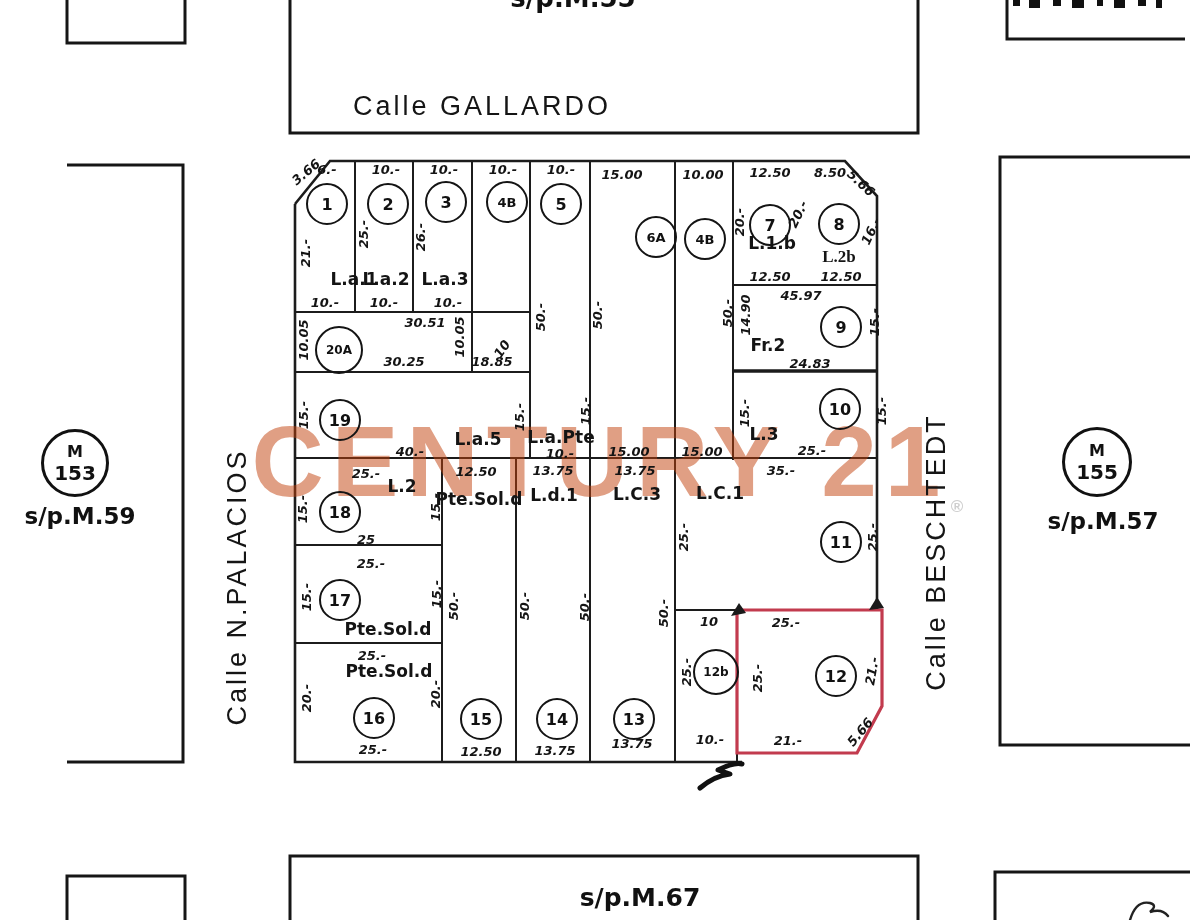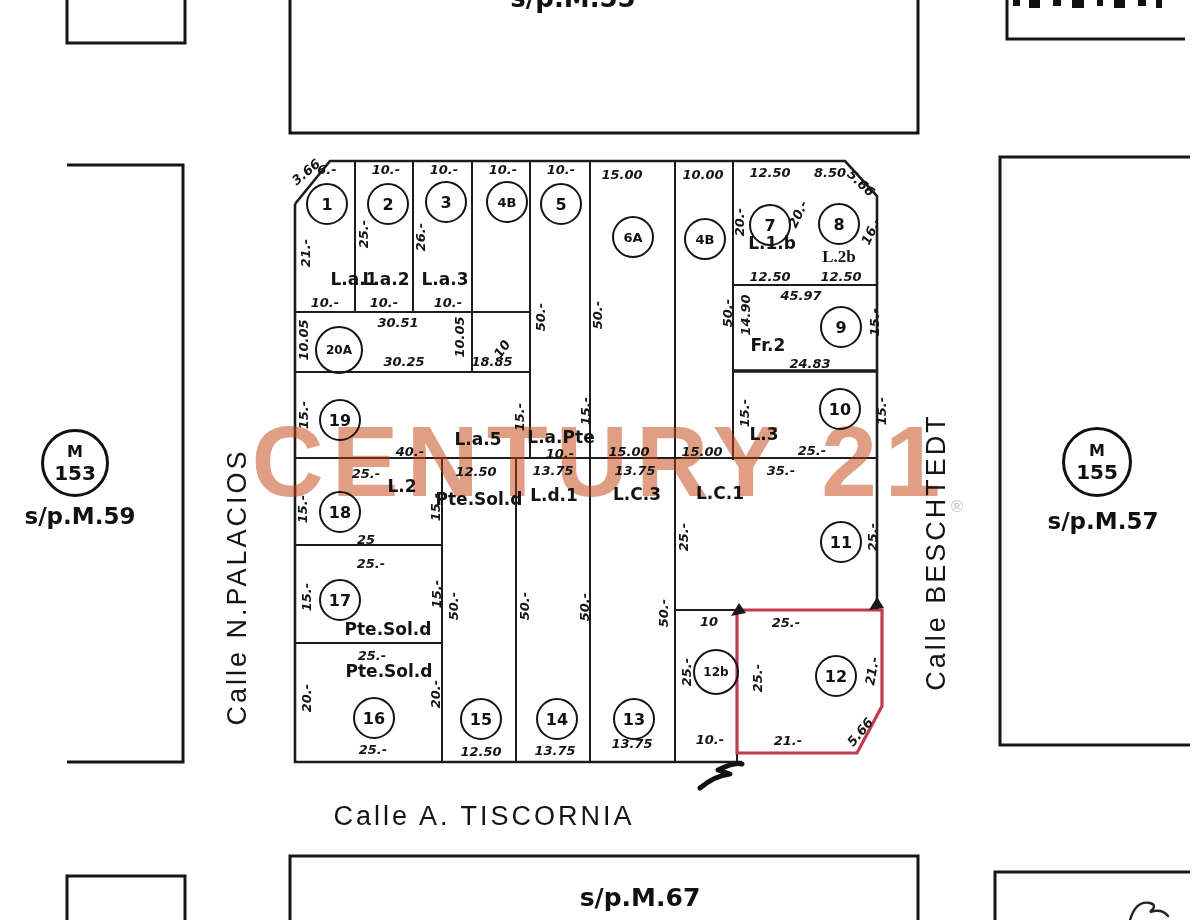--- a/index.html
+++ b/index.html
@@ -92,21 +92,21 @@
       <rect x="1097" y="0" width="6" height="6"></rect>
         <rect x="1114" y="0" width="11" height="8"></rect>
       <rect x="1138" y="0" width="8" height="6"></rect>
         <rect x="1156" y="0" width="6" height="8"></rect>
     </g>
   </svg>
 
   <div class="watermark">CENTURY 21</div>
   <div class="wm-reg">®</div>
 
-  <div class="street" style="left:484px;top:816px;">Calle A. TISCORNIA</div>
+  <div class="street" style="left:482px;top:106px;">Calle GALLARDO</div>
   <div class="street vert" style="left:237px;top:587px;">Calle N.PALACIOS</div>
   <div class="street vert" style="left:936px;top:552px;">Calle BESCHTEDT</div>
 
   <div class="nlabel top">s/p.M.55</div>
   <div class="nlabel bottom">s/p.M.67</div>
 
   <div class="m-circle left-m">
     <span class="m-top">M</span>
     <span class="m-num">153</span>
   </div>
@@ -131,21 +131,21 @@
       <div class="ann" style="left: 770px; top: 276px; transform: translate(-50%, -50%) rotate(0deg);">12.50</div>
       <div class="ann" style="left: 841px; top: 276px; transform: translate(-50%, -50%) rotate(0deg);">12.50</div>
       <div class="ann" style="left: 801px; top: 295px; transform: translate(-50%, -50%) rotate(0deg);">45.97</div>
       <div class="ann" style="left: 810px; top: 363px; transform: translate(-50%, -50%) rotate(0deg);">24.83</div>
       <div class="ann" style="left: 812px; top: 450px; transform: translate(-50%, -50%) rotate(0deg);">25.-</div>
       <div class="ann" style="left: 629px; top: 451px; transform: translate(-50%, -50%) rotate(0deg);">15.00</div>
       <div class="ann" style="left: 702px; top: 451px; transform: translate(-50%, -50%) rotate(0deg);">15.00</div>
       <div class="ann" style="left: 325px; top: 302px; transform: translate(-50%, -50%) rotate(0deg);">10.-</div>
       <div class="ann" style="left: 384px; top: 302px; transform: translate(-50%, -50%) rotate(0deg);">10.-</div>
       <div class="ann" style="left: 448px; top: 302px; transform: translate(-50%, -50%) rotate(0deg);">10.-</div>
-      <div class="ann" style="left: 398px; top: 322px; transform: translate(-50%, -50%) rotate(0deg); text-align: center;">30.51</div>
+      <div class="ann" style="left: 425px; top: 322px; transform: translate(-50%, -50%) rotate(0deg); text-align: center;">30.51</div>
       <div class="ann" style="left: 404px; top: 361px; transform: translate(-50%, -50%) rotate(0deg);">30.25</div>
       <div class="ann" style="left: 492px; top: 361px; transform: translate(-50%, -50%) rotate(0deg);">18.85</div>
       <div class="ann" style="left: 410px; top: 451px; transform: translate(-50%, -50%) rotate(0deg);">40.-</div>
       <div class="ann" style="left: 560px; top: 453px; transform: translate(-50%, -50%) rotate(0deg);">10.-</div>
       <div class="ann" style="left: 476px; top: 471px; transform: translate(-50%, -50%) rotate(0deg);">12.50</div>
       <div class="ann" style="left: 553px; top: 470px; transform: translate(-50%, -50%) rotate(0deg);">13.75</div>
       <div class="ann" style="left: 635px; top: 470px; transform: translate(-50%, -50%) rotate(0deg);">13.75</div>
       <div class="ann" style="left: 781px; top: 470px; transform: translate(-50%, -50%) rotate(0deg);">35.-</div>
       <div class="ann" style="left: 366px; top: 473px; transform: translate(-50%, -50%) rotate(0deg);">25.-</div>
       <div class="ann" style="left: 366px; top: 539px; transform: translate(-50%, -50%) rotate(0deg);">25</div>
@@ -210,21 +210,21 @@
       <div class="ann name" style="left: 554px; top: 495px; transform: translate(-50%, -50%) rotate(0deg);">L.d.1</div>
       <div class="ann name" style="left: 637px; top: 494px; transform: translate(-50%, -50%) rotate(0deg);">L.C.3</div>
       <div class="ann name" style="left: 720px; top: 493px; transform: translate(-50%, -50%) rotate(0deg);">L.C.1</div>
       <div class="ann name" style="left: 388px; top: 629px; transform: translate(-50%, -50%) rotate(0deg);">Pte.Sol.d</div>
       <div class="ann name" style="left: 389px; top: 671px; transform: translate(-50%, -50%) rotate(0deg);">Pte.Sol.d</div>
       <div class="lot-circle" style="left: 327px; top: 204px; width: 38px; height: 38px;">1</div>
       <div class="lot-circle" style="left: 388px; top: 204px; width: 38px; height: 38px;">2</div>
       <div class="lot-circle" style="left: 446px; top: 202px; width: 38px; height: 38px;">3</div>
       <div class="lot-circle" style="left: 507px; top: 202px; width: 38px; height: 38px; font-size: 13px;">4B</div>
       <div class="lot-circle" style="left: 561px; top: 204px; width: 38px; height: 38px;">5</div>
-      <div class="lot-circle" style="left: 633px; top: 237px; width: 38px; height: 38px; font-size: 13px;">6A</div>
+      <div class="lot-circle" style="left: 656px; top: 237px; width: 38px; height: 38px; font-size: 13px;">6A</div>
       <div class="lot-circle" style="left: 705px; top: 239px; width: 38px; height: 38px; font-size: 13px;">4B</div>
       <div class="lot-circle" style="left: 770px; top: 225px; width: 38px; height: 38px;">7</div>
       <div class="lot-circle" style="left: 839px; top: 224px; width: 38px; height: 38px;">8</div>
       <div class="lot-circle" style="left: 841px; top: 327px; width: 38px; height: 38px;">9</div>
       <div class="lot-circle" style="left: 840px; top: 409px; width: 38px; height: 38px;">10</div>
       <div class="lot-circle" style="left: 841px; top: 542px; width: 38px; height: 38px;">11</div>
       <div class="lot-circle" style="left: 836px; top: 676px; width: 38px; height: 38px;">12</div>
       <div class="lot-circle" style="left: 716px; top: 672px; width: 42px; height: 42px; font-size: 12px;">12b</div>
       <div class="lot-circle" style="left: 634px; top: 719px; width: 38px; height: 38px;">13</div>
       <div class="lot-circle" style="left: 557px; top: 719px; width: 38px; height: 38px;">14</div>

